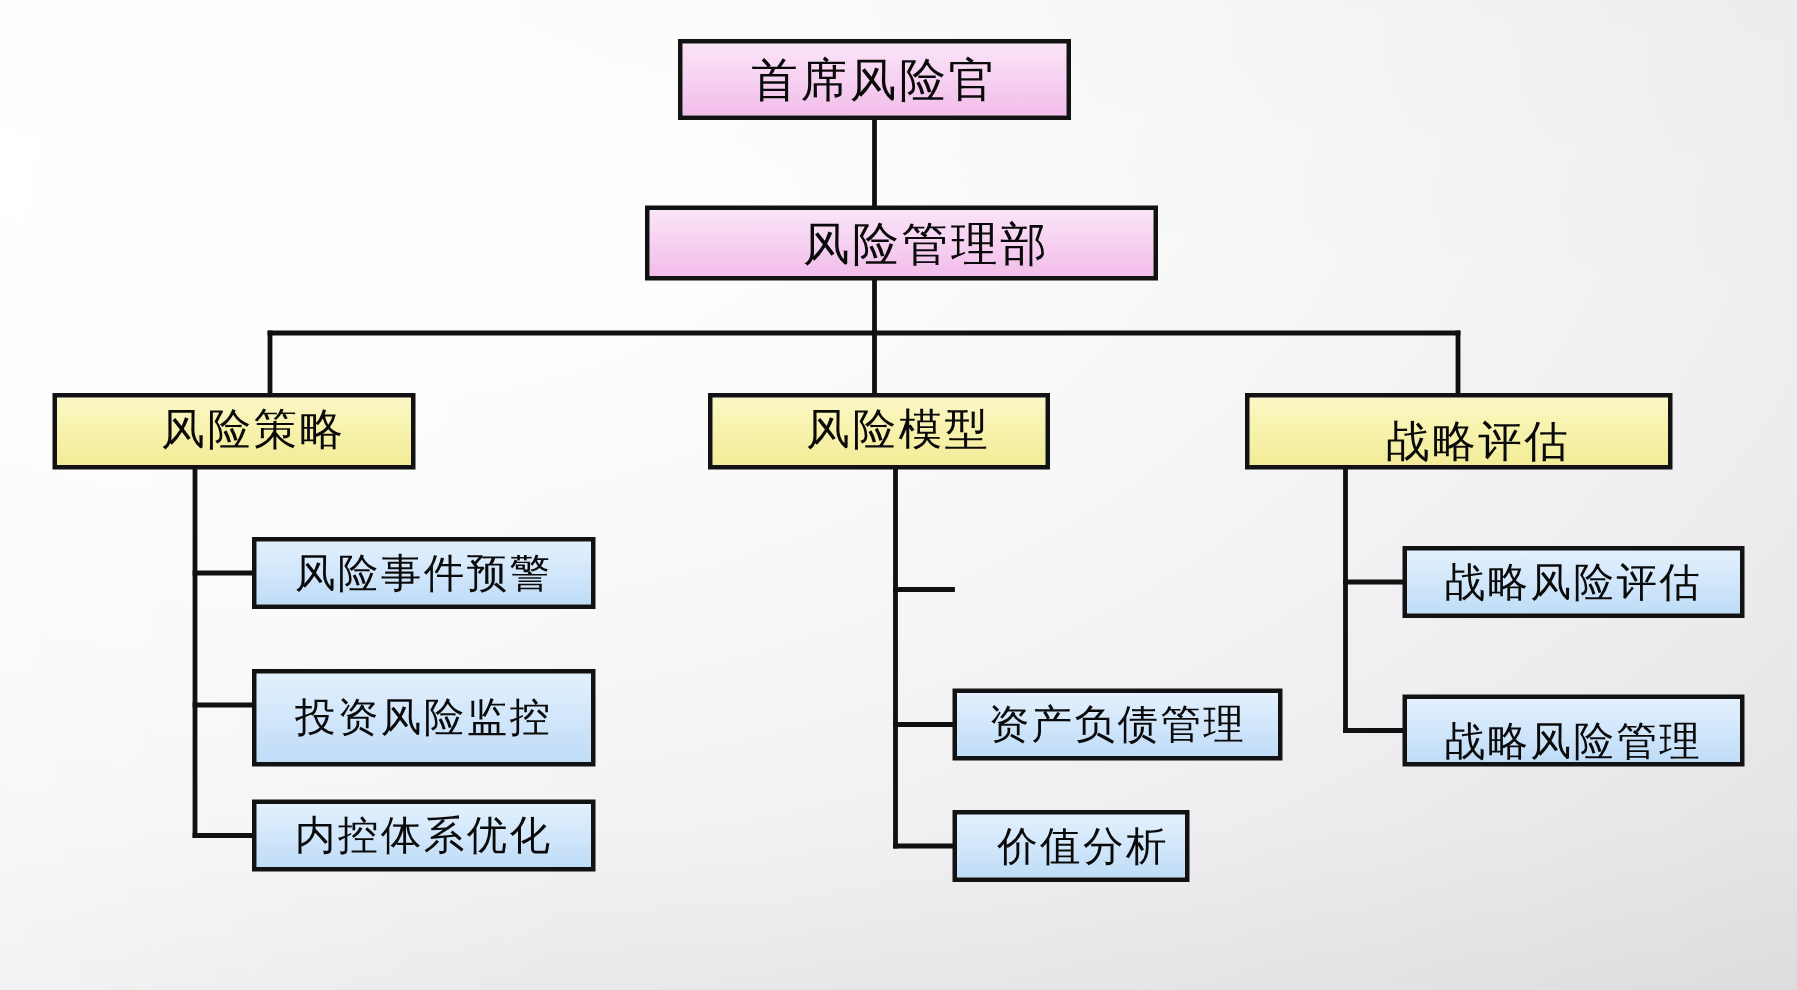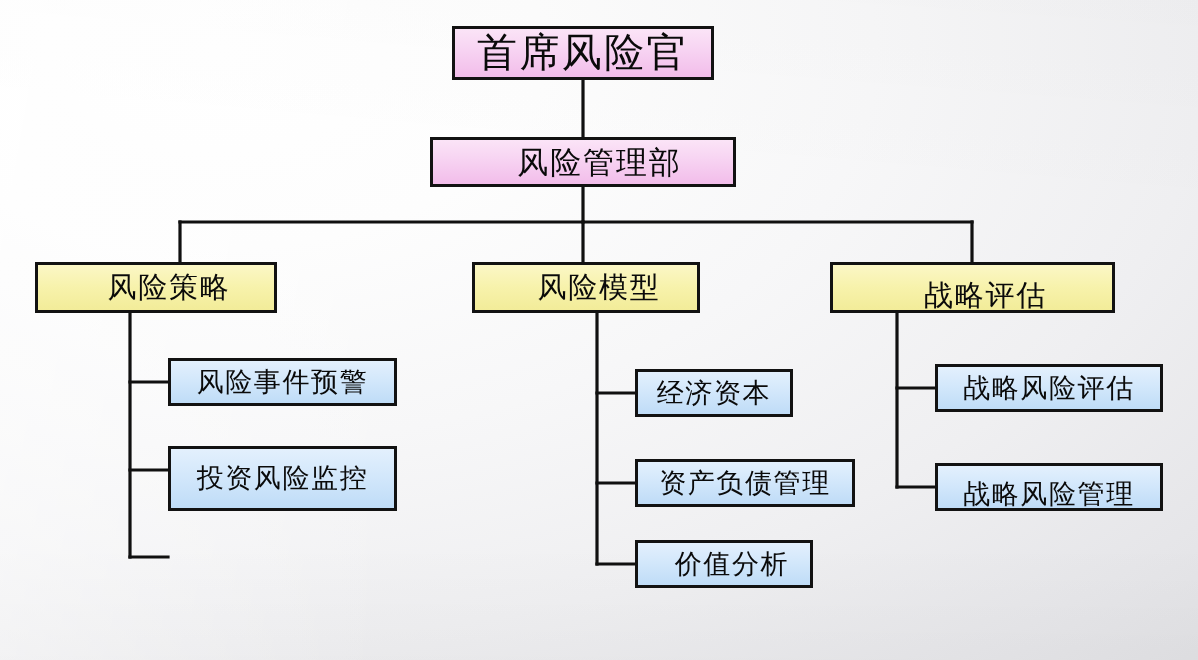--- a/index.html
+++ b/index.html
@@ -58,21 +58,21 @@
     justify-content: center;
     color: #0a0a0a;
     letter-spacing: 0.06em;
     white-space: nowrap;
     line-height: 1;
     z-index: 3;
   }
 
   .node-exec {
     background: linear-gradient(180deg, #fbe4f7 0%, #f7d3f2 45%, #f2bdea 100%);
-    font-size: 40px;
+    font-size: 31px;
   }
 
   .node-dept {
     background: linear-gradient(180deg, #fbe4f7 0%, #f7d3f2 45%, #f2bdea 100%);
     font-size: 31px;
   }
 
   .node-div {
     background: linear-gradient(180deg, #fbf7c6 0%, #f7f2ab 50%, #f2ec99 100%);
     font-size: 29px;
@@ -120,21 +120,21 @@
 
     <path class="wire" d="M 897 313 L 897 487"></path>
     <path class="wire" d="M 897 388 L 935 388"></path>
     <path class="wire" d="M 897 487 L 935 487"></path>
   </svg>
 
   <div class="node node-exec" style="left:452px; top:26px; width:262px; height:54px;">
     <span>首席风险官</span>
   </div>
 
-  <div class="node node-dept" style="left:430px; top:137px; width:306px; height:50px;padding-left:33px;">
+  <div class="node node-dept" style="left:430px; top:137px; width:342px; height:50px;padding-left:33px;">
     <span>风险管理部</span>
   </div>
 
   <div class="node node-div" style="left:35px; top:262px; width:242px; height:51px;">
     <span>风险策略</span>
   </div>
 
   <div class="node node-div" style="left:472px; top:262px; width:228px; height:51px;justify-content:center;">
     <span>风险模型</span>
   </div>
@@ -144,30 +144,30 @@
   </div>
 
   <div class="node node-leaf" style="left:168px; top:358px; width:229px; height:48px;">
     <span>风险事件预警</span>
   </div>
 
   <div class="node node-leaf" style="left:168px; top:446px; width:229px; height:65px;">
     <span>投资风险监控</span>
   </div>
 
+  <div class="node node-leaf" style="left:168px; top:533px; width:229px; height:48px;">
+    <span>内控体系优化</span>
+  </div>
 
-  <div class="node node-leaf" style="left:635px; top:369px; width:158px; height:48px;">
-    <span>经济资本</span>
-  </div>
 
   <div class="node node-leaf" style="left:635px; top:459px; width:220px; height:48px;">
     <span>资产负债管理</span>
   </div>
 
-  <div class="node node-leaf" style="left:635px; top:540px; width:178px; height:48px;padding-left:16px;">
+  <div class="node node-leaf" style="left:635px; top:540px; width:158px; height:48px;padding-left:16px;">
     <span>价值分析</span>
   </div>
 
   <div class="node node-leaf" style="left:935px; top:364px; width:228px; height:48px;">
     <span>战略风险评估</span>
   </div>
 
   <div class="node node-leaf" style="left:935px; top:463px; width:228px; height:48px;align-items:flex-end;">
     <span>战略风险管理</span>
   </div>

